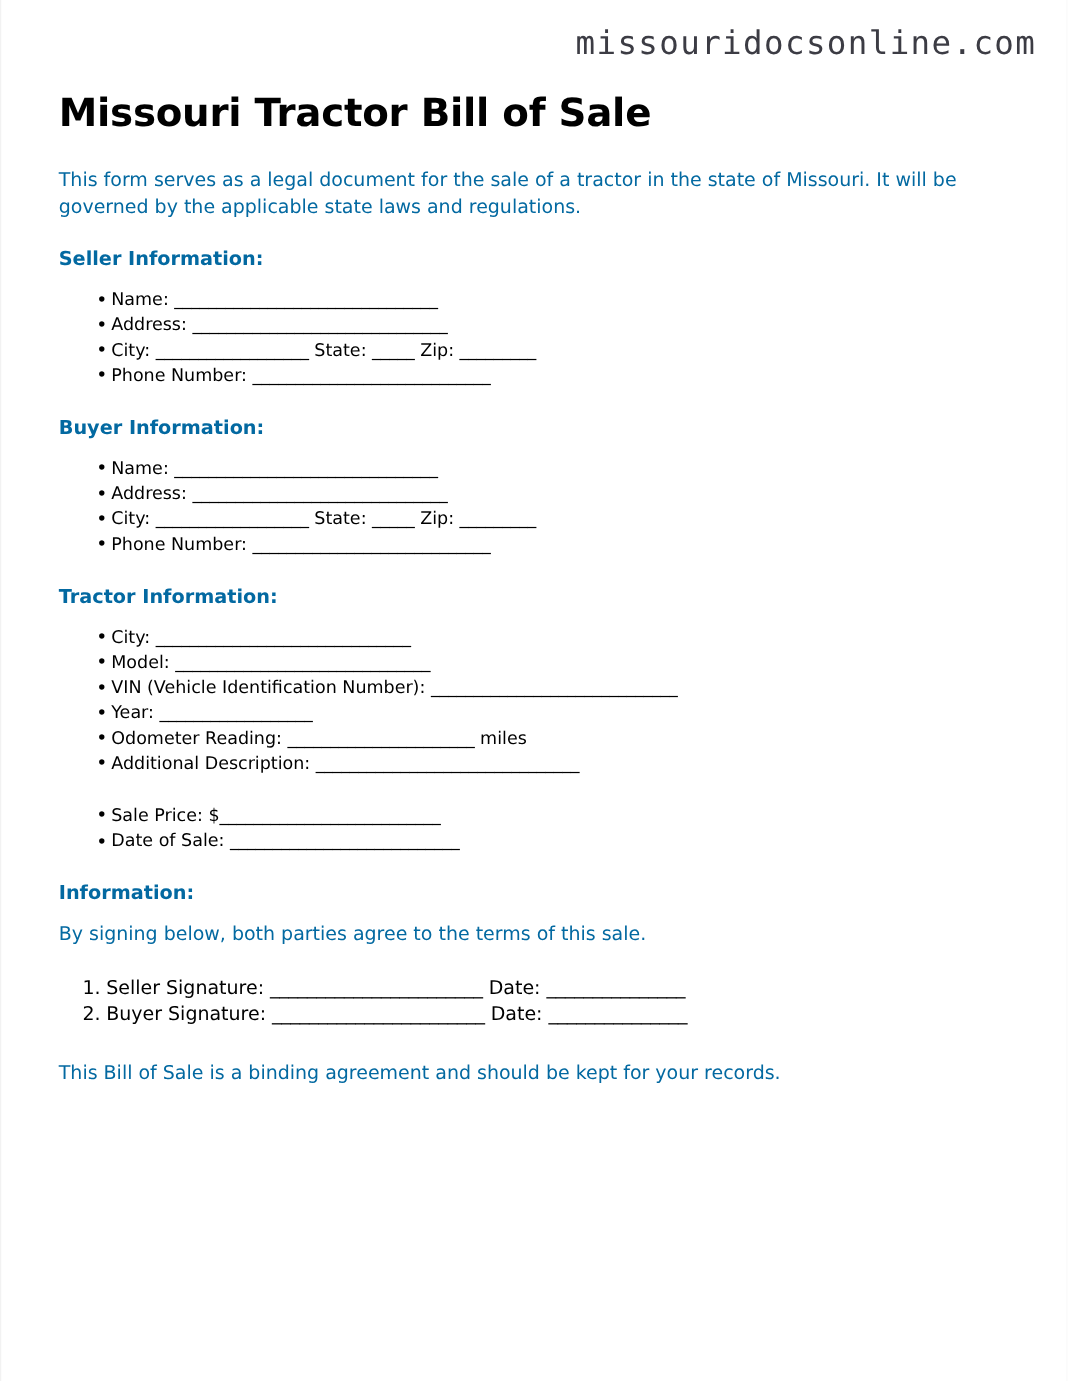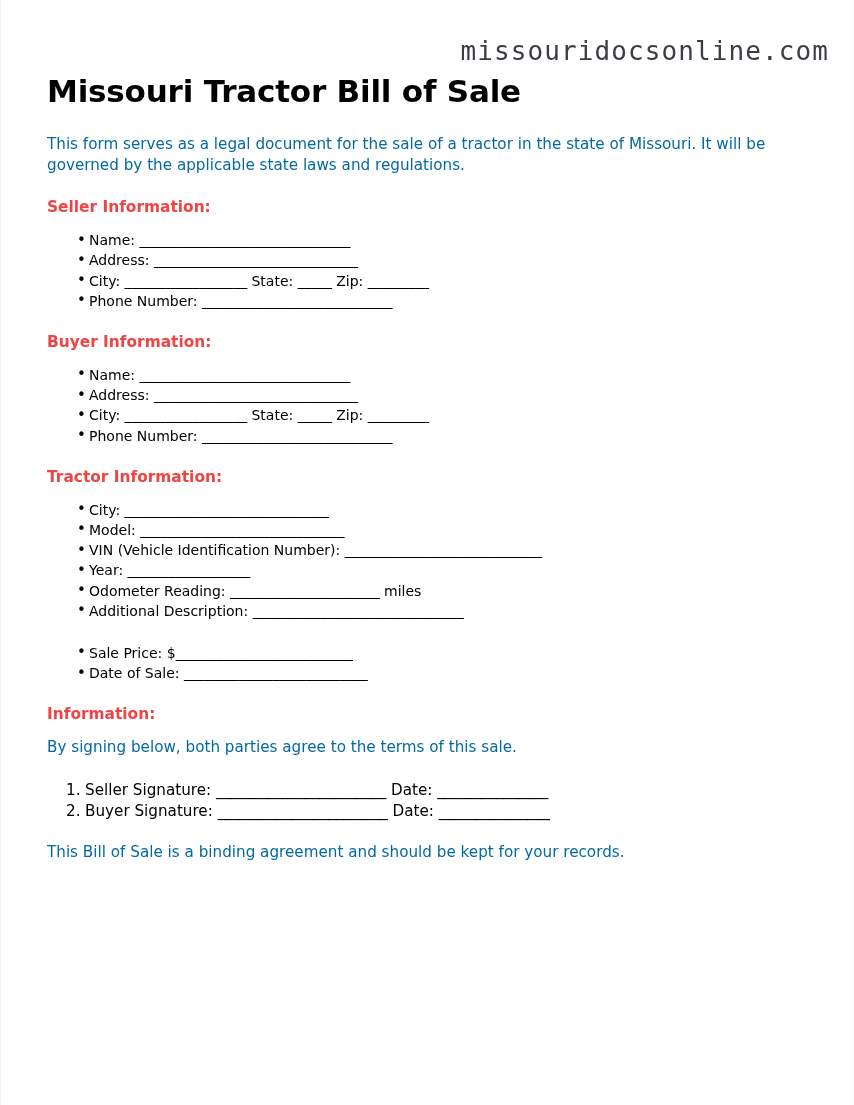--- a/index.html
+++ b/index.html
@@ -23,21 +23,21 @@
     height: 1105px;
     box-sizing: border-box;
     background: #ffffff;
     border-left: 1px solid #f2f2f2;
     border-right: 1px solid #fafafa;
   }
 
   
   .watermark {
     position: absolute;
-    top: 38px;
+    top: 22px;
     right: 24px;
     font-family: "DejaVu Sans Mono", "Liberation Mono", monospace;
     font-size: 26px;
     letter-spacing: 1.1px;
     color: #3c3c44;
     white-space: nowrap;
     line-height: 1;
   }
 
   
@@ -64,21 +64,21 @@
     margin: 0 0 22px 0;
     max-width: 720px;
     color: #0369a1;
   }
 
   h2.section-heading {
     font-size: 15.4px;
     font-weight: bold;
     margin: 0 0 14px 0;
     line-height: 18px;
-    color: #ef4444;
+    color: #0369a1;
   }
 
   ul.field-list {
     list-style: none;
     margin: 0 0 22px 0;
     padding: 0;
   }
   ul.field-list > li {
     position: relative;
     padding-left: 42px;
@@ -92,21 +92,21 @@
     position: absolute;
     left: 30px;
     top: -0.5px;
     font-size: 15px;
     line-height: 20.2px;
   }
 
   ol.sig-list {
     list-style: none;
     counter-reset: sig;
-    margin: 0 0 21px 0;
+    margin: 0 0 27px 0;
     padding: 0;
   }
   ol.sig-list > li {
     position: relative;
     padding-left: 38px;
     font-size: 15.2px;
     line-height: 20.2px;
     white-space: nowrap;
     counter-increment: sig;
     color: #000;

